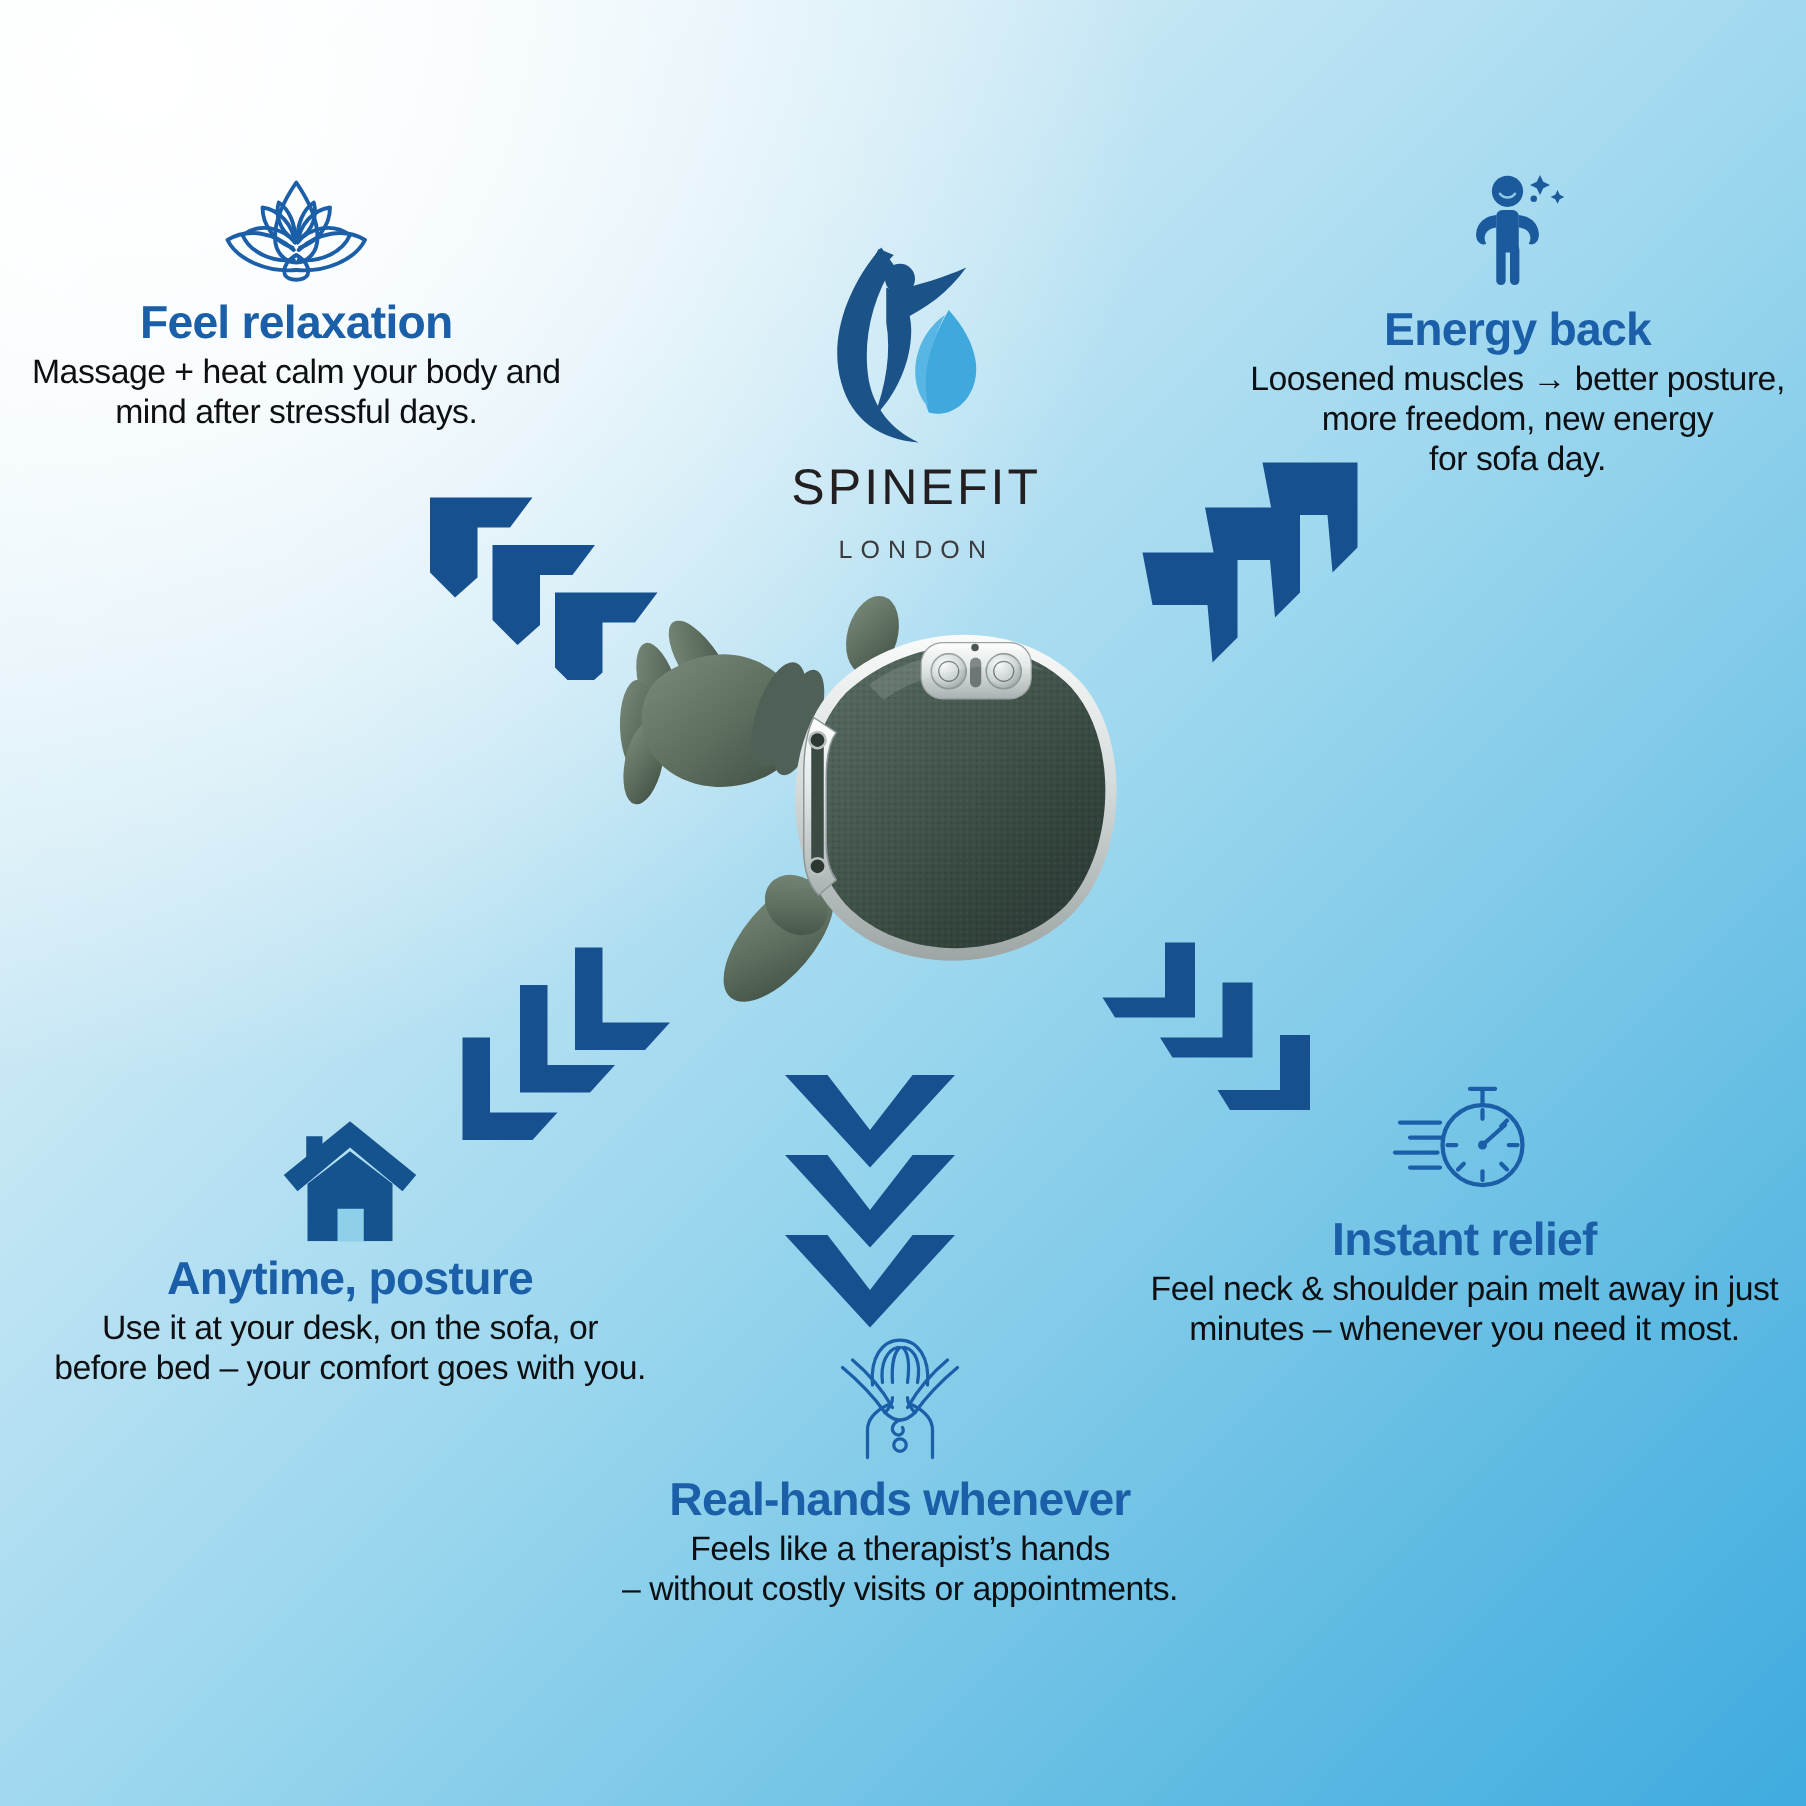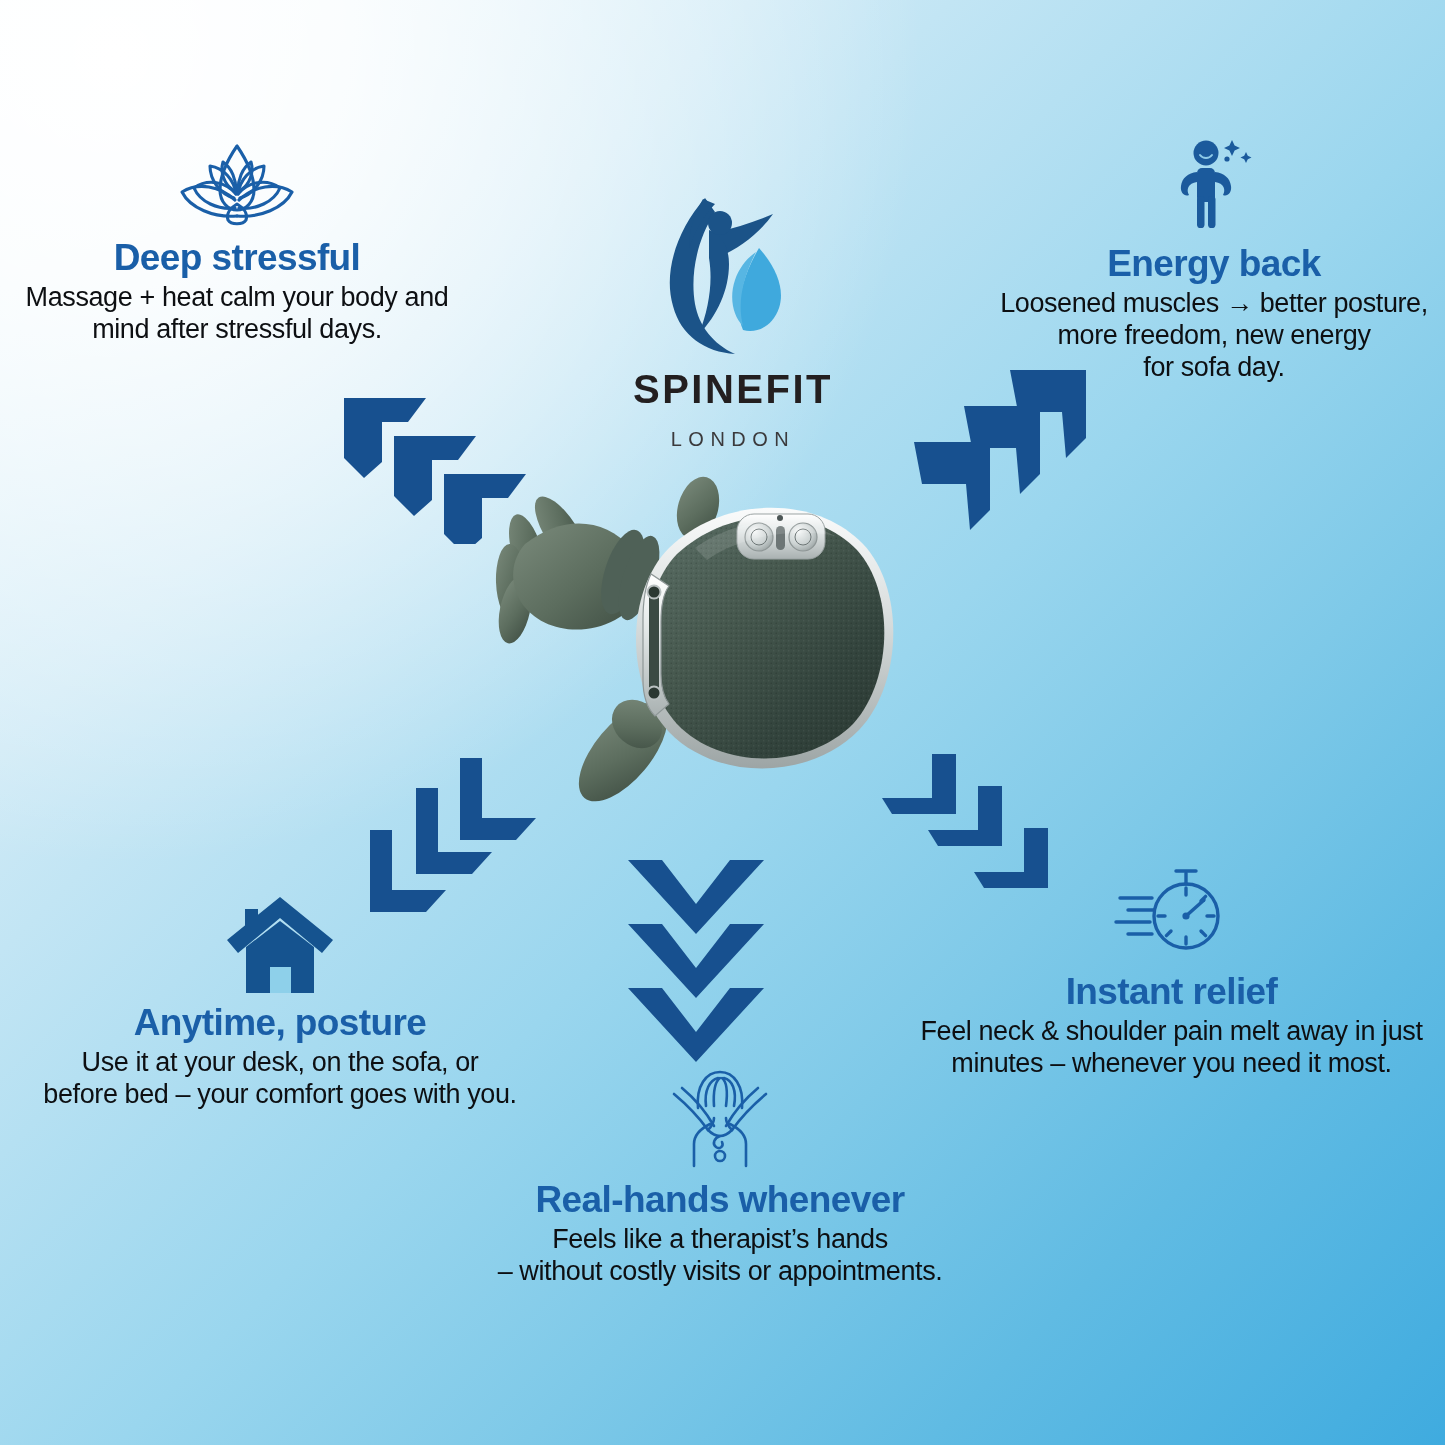--- a/index.html
+++ b/index.html
@@ -72,21 +72,21 @@
     left: 608px;
     top: 186px;
     width: 250px;
     text-align: center;
   }
   #logo .wordmark {
     display: block;
     color: #231f20;
     font-size: 40px;
     letter-spacing: 2.5px;
-    font-weight: bold;
+    font-weight: normal;
     margin-top: 2px;
   }
   #logo .subword {
     display: block;
     color: #3b3a3c;
     font-size: 20px;
     letter-spacing: 6.5px;
     font-weight: normal;
     margin-top: 16px;
   }
@@ -287,21 +287,21 @@
           <path d="M55 54 C 46 48, 42 36, 45 26 C 54 32, 58 44, 58 54"></path>
 
           <path d="M63 54 C 72 48, 76 36, 73 26 C 64 32, 60 44, 60 54"></path>
 
           <path d="M59 10 C 48 26, 42 42, 42 54 C 42 66, 50 74, 59 74 C 68 74, 76 66, 76 54 C 76 42, 70 26, 59 10 Z"></path>
 
           <path d="M59 68 C 52 72, 48 78, 50 84 C 53 89, 65 89, 68 84 C 70 78, 66 72, 59 68 Z"></path>
         </g>
       </svg>
     </span>
-    <span class="title">Deep stressful</span>
+    <span class="title">Feel relaxation</span>
     <span class="desc">Massage + heat calm your body and
 mind after stressful days.</span>
   </div>
 
   <div class="feature" id="f-energy">
     <span class="icon-wrap">
       <svg width="100" height="98" viewBox="0 0 100 98" xmlns="http://www.w3.org/2000/svg">
         <g fill="#1b5a9c">
 
           <circle cx="42" cy="17" r="12.5"></circle>

